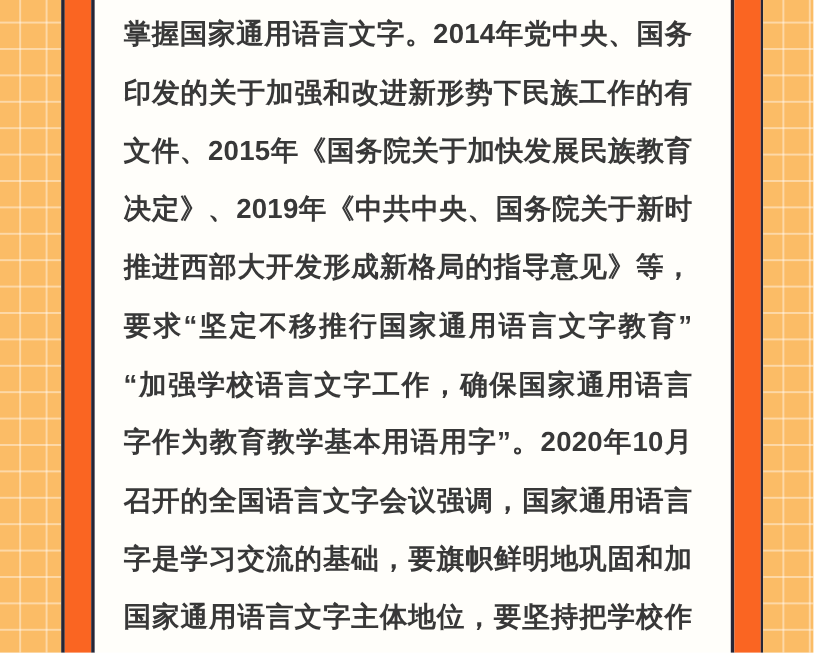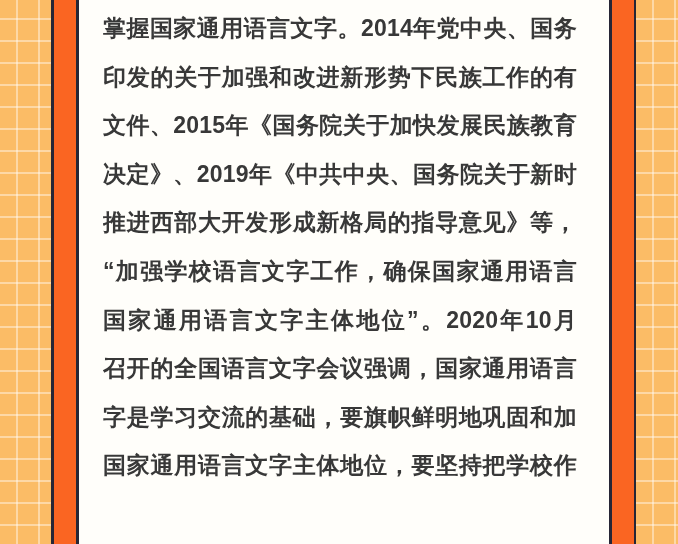--- a/index.html
+++ b/index.html
@@ -77,22 +77,23 @@
   <div class="frame-line"></div>
   <div class="accent-bar"></div>
   <div class="frame-line"></div>
 
   <div class="content">
     <div class="text-line">掌握国家通用语言文字。2014年党中央、国务院</div>
     <div class="text-line">印发的关于加强和改进新形势下民族工作的有关</div>
     <div class="text-line">文件、2015年《国务院关于加快发展民族教育的</div>
     <div class="text-line">决定》、2019年《中共中央、国务院关于新时代</div>
     <div class="text-line">推进西部大开发形成新格局的指导意见》等，都</div>
+    <div class="text-line">要求“坚定不移推行国家通用语言文字教育”</div>
     <div class="text-line">“加强学校语言文字工作，确保国家通用语言文</div>
-    <div class="text-line">国家通用语言文字主体地位”。2020年10月</div>
+    <div class="text-line">字作为教育教学基本用语用字”。2020年10月</div>
     <div class="text-line">召开的全国语言文字会议强调，国家通用语言文</div>
     <div class="text-line">字是学习交流的基础，要旗帜鲜明地巩固和加强</div>
     <div class="text-line">国家通用语言文字主体地位，要坚持把学校作为</div>
   </div>
 
   <div class="frame-line"></div>
   <div class="accent-bar"></div>
   <div class="frame-line thin"></div>
   <div class="checker right"></div>
 

